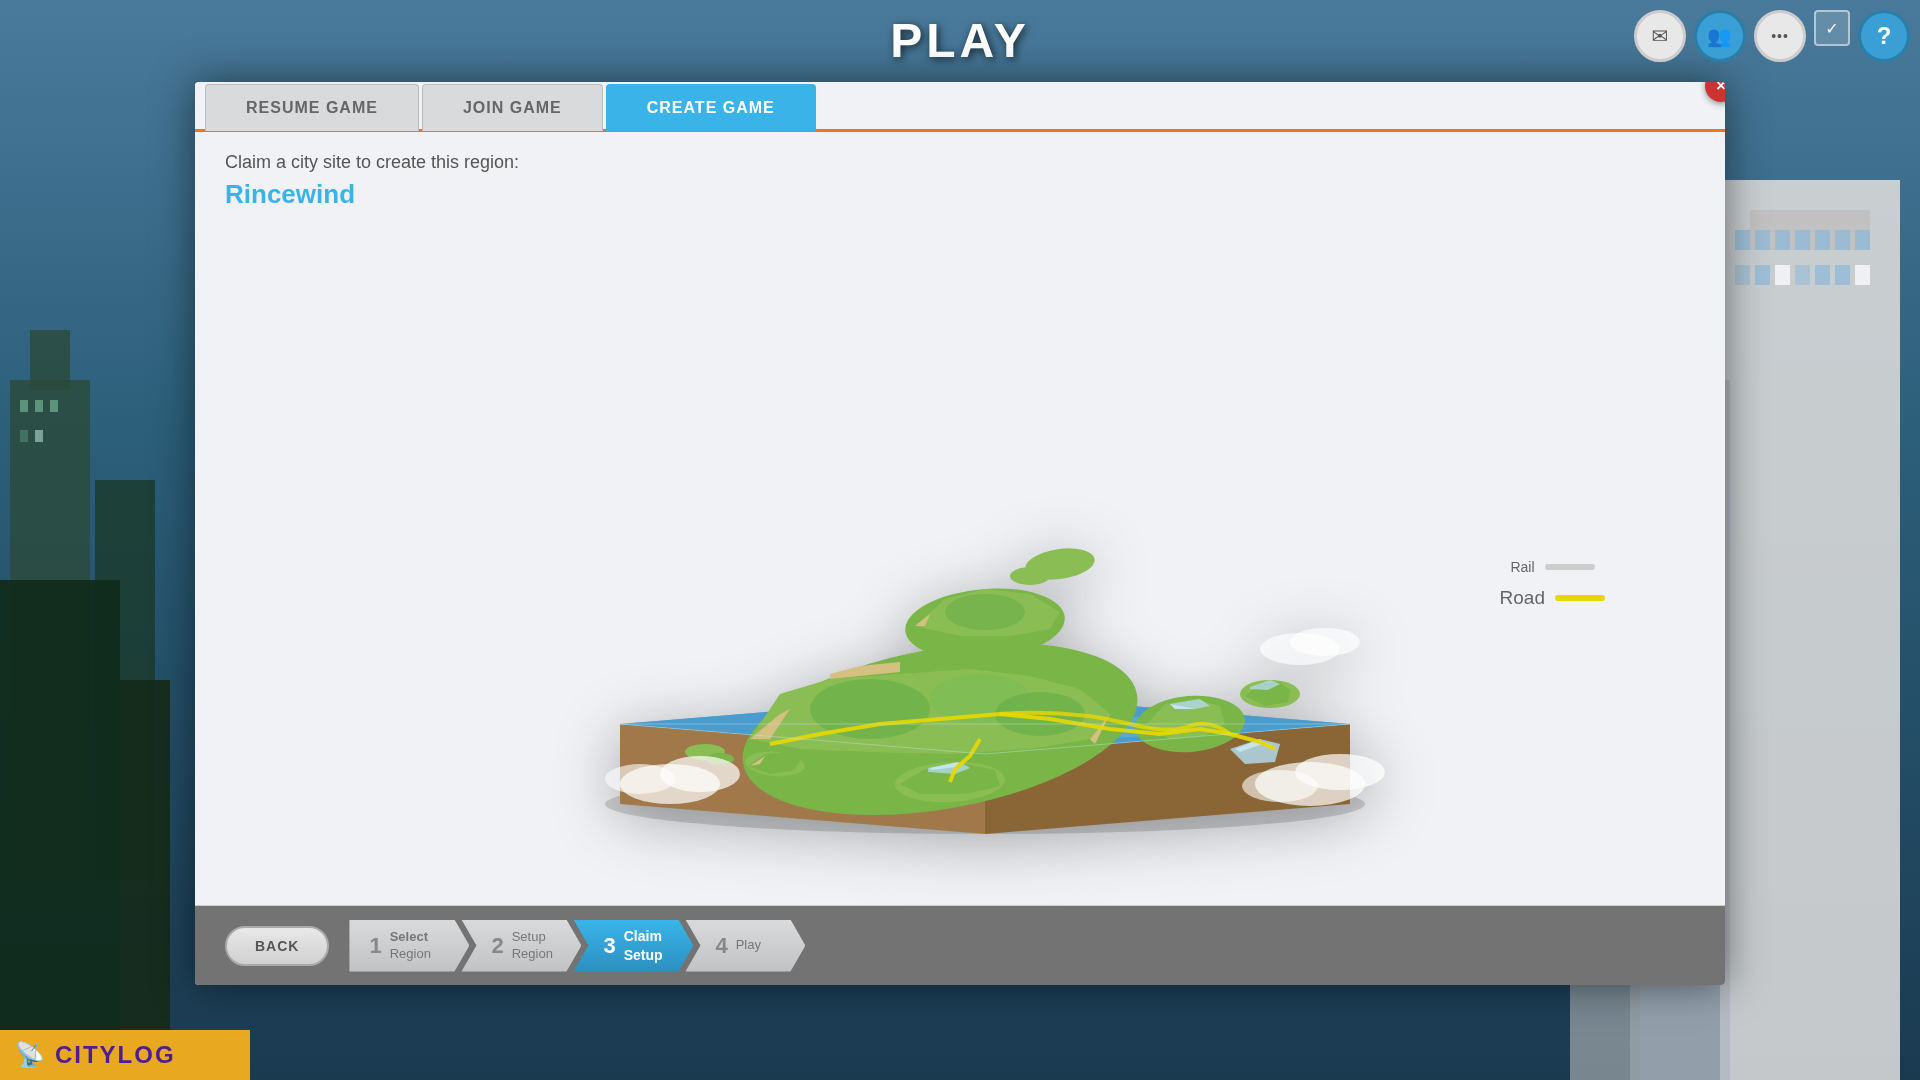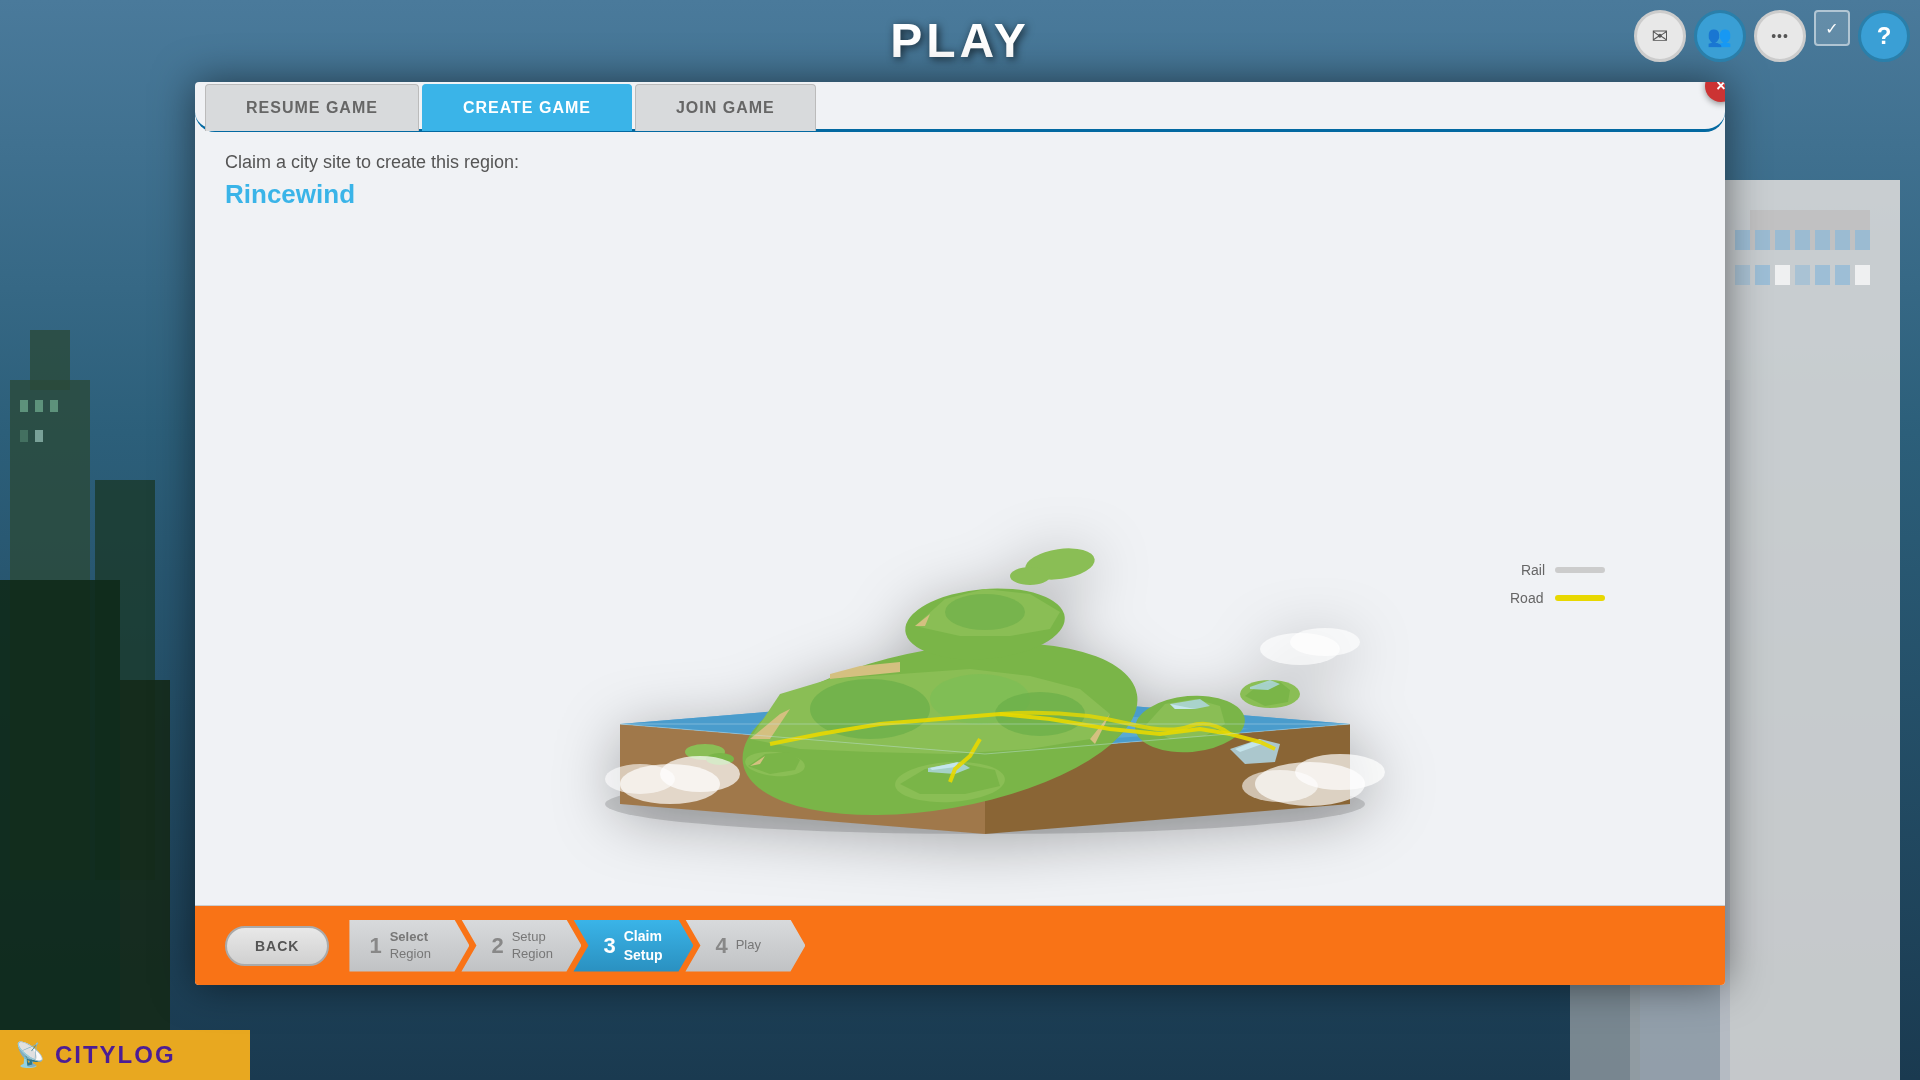--- a/index.html
+++ b/index.html
@@ -108,23 +108,22 @@
       flex-direction: column;
       overflow: hidden;
     }
 
     
     .tab-bar {
       background: #f0f2f5;
       display: flex;
       padding: 0 0 0 0;
       position: relative;
-      border-bottom: 3px solid #0369a1;
+      border-bottom: 3px solid #f97316;
       flex-shrink: 0;
-      border-radius: 20px;
     }
 
     .tab {
       padding: 14px 40px;
       font-size: 16px;
       font-weight: bold;
       color: #666;
       cursor: pointer;
       background: #d8dadc;
       border-radius: 4px 4px 0 0;
@@ -238,21 +237,21 @@
     .legend-line.rail {
       background: #ccc;
     }
 
     .legend-line.road {
       background: #e8d800;
     }
 
     
     .progress-bar {
-      background: #f97316;
+      background: #737373;
       height: 80px;
       display: flex;
       align-items: center;
       padding: 0 30px;
       gap: 0;
       border-top: 1px solid #ccc;
       flex-shrink: 0;
     }
 
     .back-btn {
@@ -414,25 +413,25 @@
 <div class="dialog">
 
   <div class="close-btn" style="position:absolute;top:-12px;right:-12px;">
     <span>×</span>
   </div>
 
   <div class="tab-bar">
     <div class="tab">
       <span>RESUME GAME</span>
     </div>
+    <div class="tab">
+      <span>JOIN GAME</span>
+    </div>
     <div class="tab active">
       <span>CREATE GAME</span>
-    </div>
-    <div class="tab">
-      <span>JOIN GAME</span>
     </div>
   </div>
 
   <div class="dialog-content">
     <div class="claim-label">Claim a city site to create this region:</div>
     <div class="region-name">Rincewind</div>
 
     <div class="map-container">
 
       <svg class="map-svg" width="870" height="560" viewBox="0 0 870 560">
@@ -518,21 +517,21 @@
 
         <polygon points="70,430 435,460 800,430" fill="none" stroke="#c8e8f0" stroke-width="1" opacity="0.4"></polygon>
       </svg>
 
       <div class="legend">
         <div class="legend-item">
           <span style="min-width:35px;text-align:right;color:#666;font-size:14px;">Rail</span>
           <div class="legend-line rail"></div>
         </div>
         <div class="legend-item">
-          <span style="min-width:35px;text-align:left;color:#666;font-size:14px;">Road</span>
+          <span style="min-width:35px;text-align:left;color:#666;font-size:19px;">Road</span>
           <div class="legend-line road"></div>
         </div>
       </div>
     </div>
   </div>
 
   <div class="progress-bar">
     <button class="back-btn">BACK</button>
 
     <div class="steps-container">

